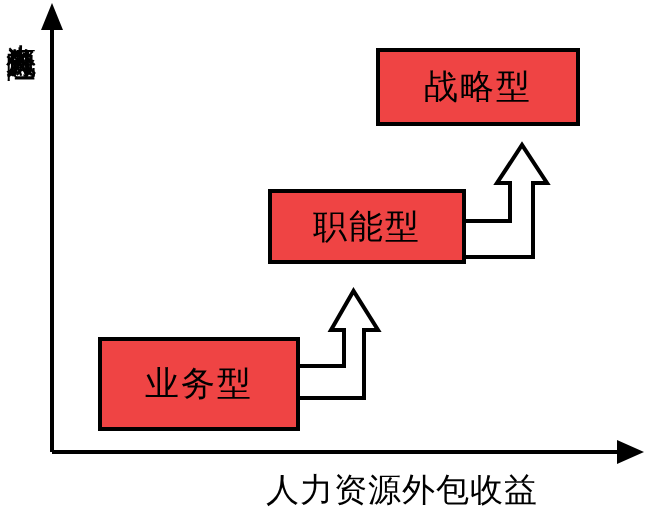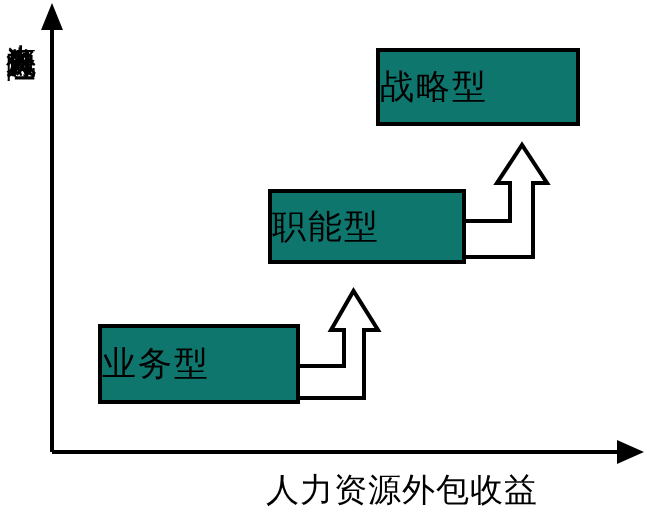--- a/index.html
+++ b/index.html
@@ -33,28 +33,28 @@
   .bent-arrow {
     fill: #ffffff;
     stroke: #000000;
     stroke-width: 4;
     stroke-linejoin: miter;
   }
   .box {
     position: absolute;
     box-sizing: border-box;
     border: 4px solid #000000;
-    background: #0f766e;
+    background: #ef4444;
     display: flex;
     align-items: center;
-    justify-content: flex-start;
+    justify-content: center;
     font-size: 34px;
     letter-spacing: 2px;
   }
-  .box-business   { left: 98px;  top: 324px; width: 202px; height: 80px; }
+  .box-business   { left: 98px;  top: 337px; width: 202px; height: 94px; }
   .box-functional { left: 268px; top: 189px; width: 198px; height: 75px; }
   .box-strategic  { left: 376px; top: 48px;  width: 204px; height: 78px; }
   .y-axis-label {
     position: absolute;
     left: 6px;
     top: 21px;
     writing-mode: vertical-lr;
     text-orientation: upright;
     font-size: 30px;
     line-height: 1.0;

